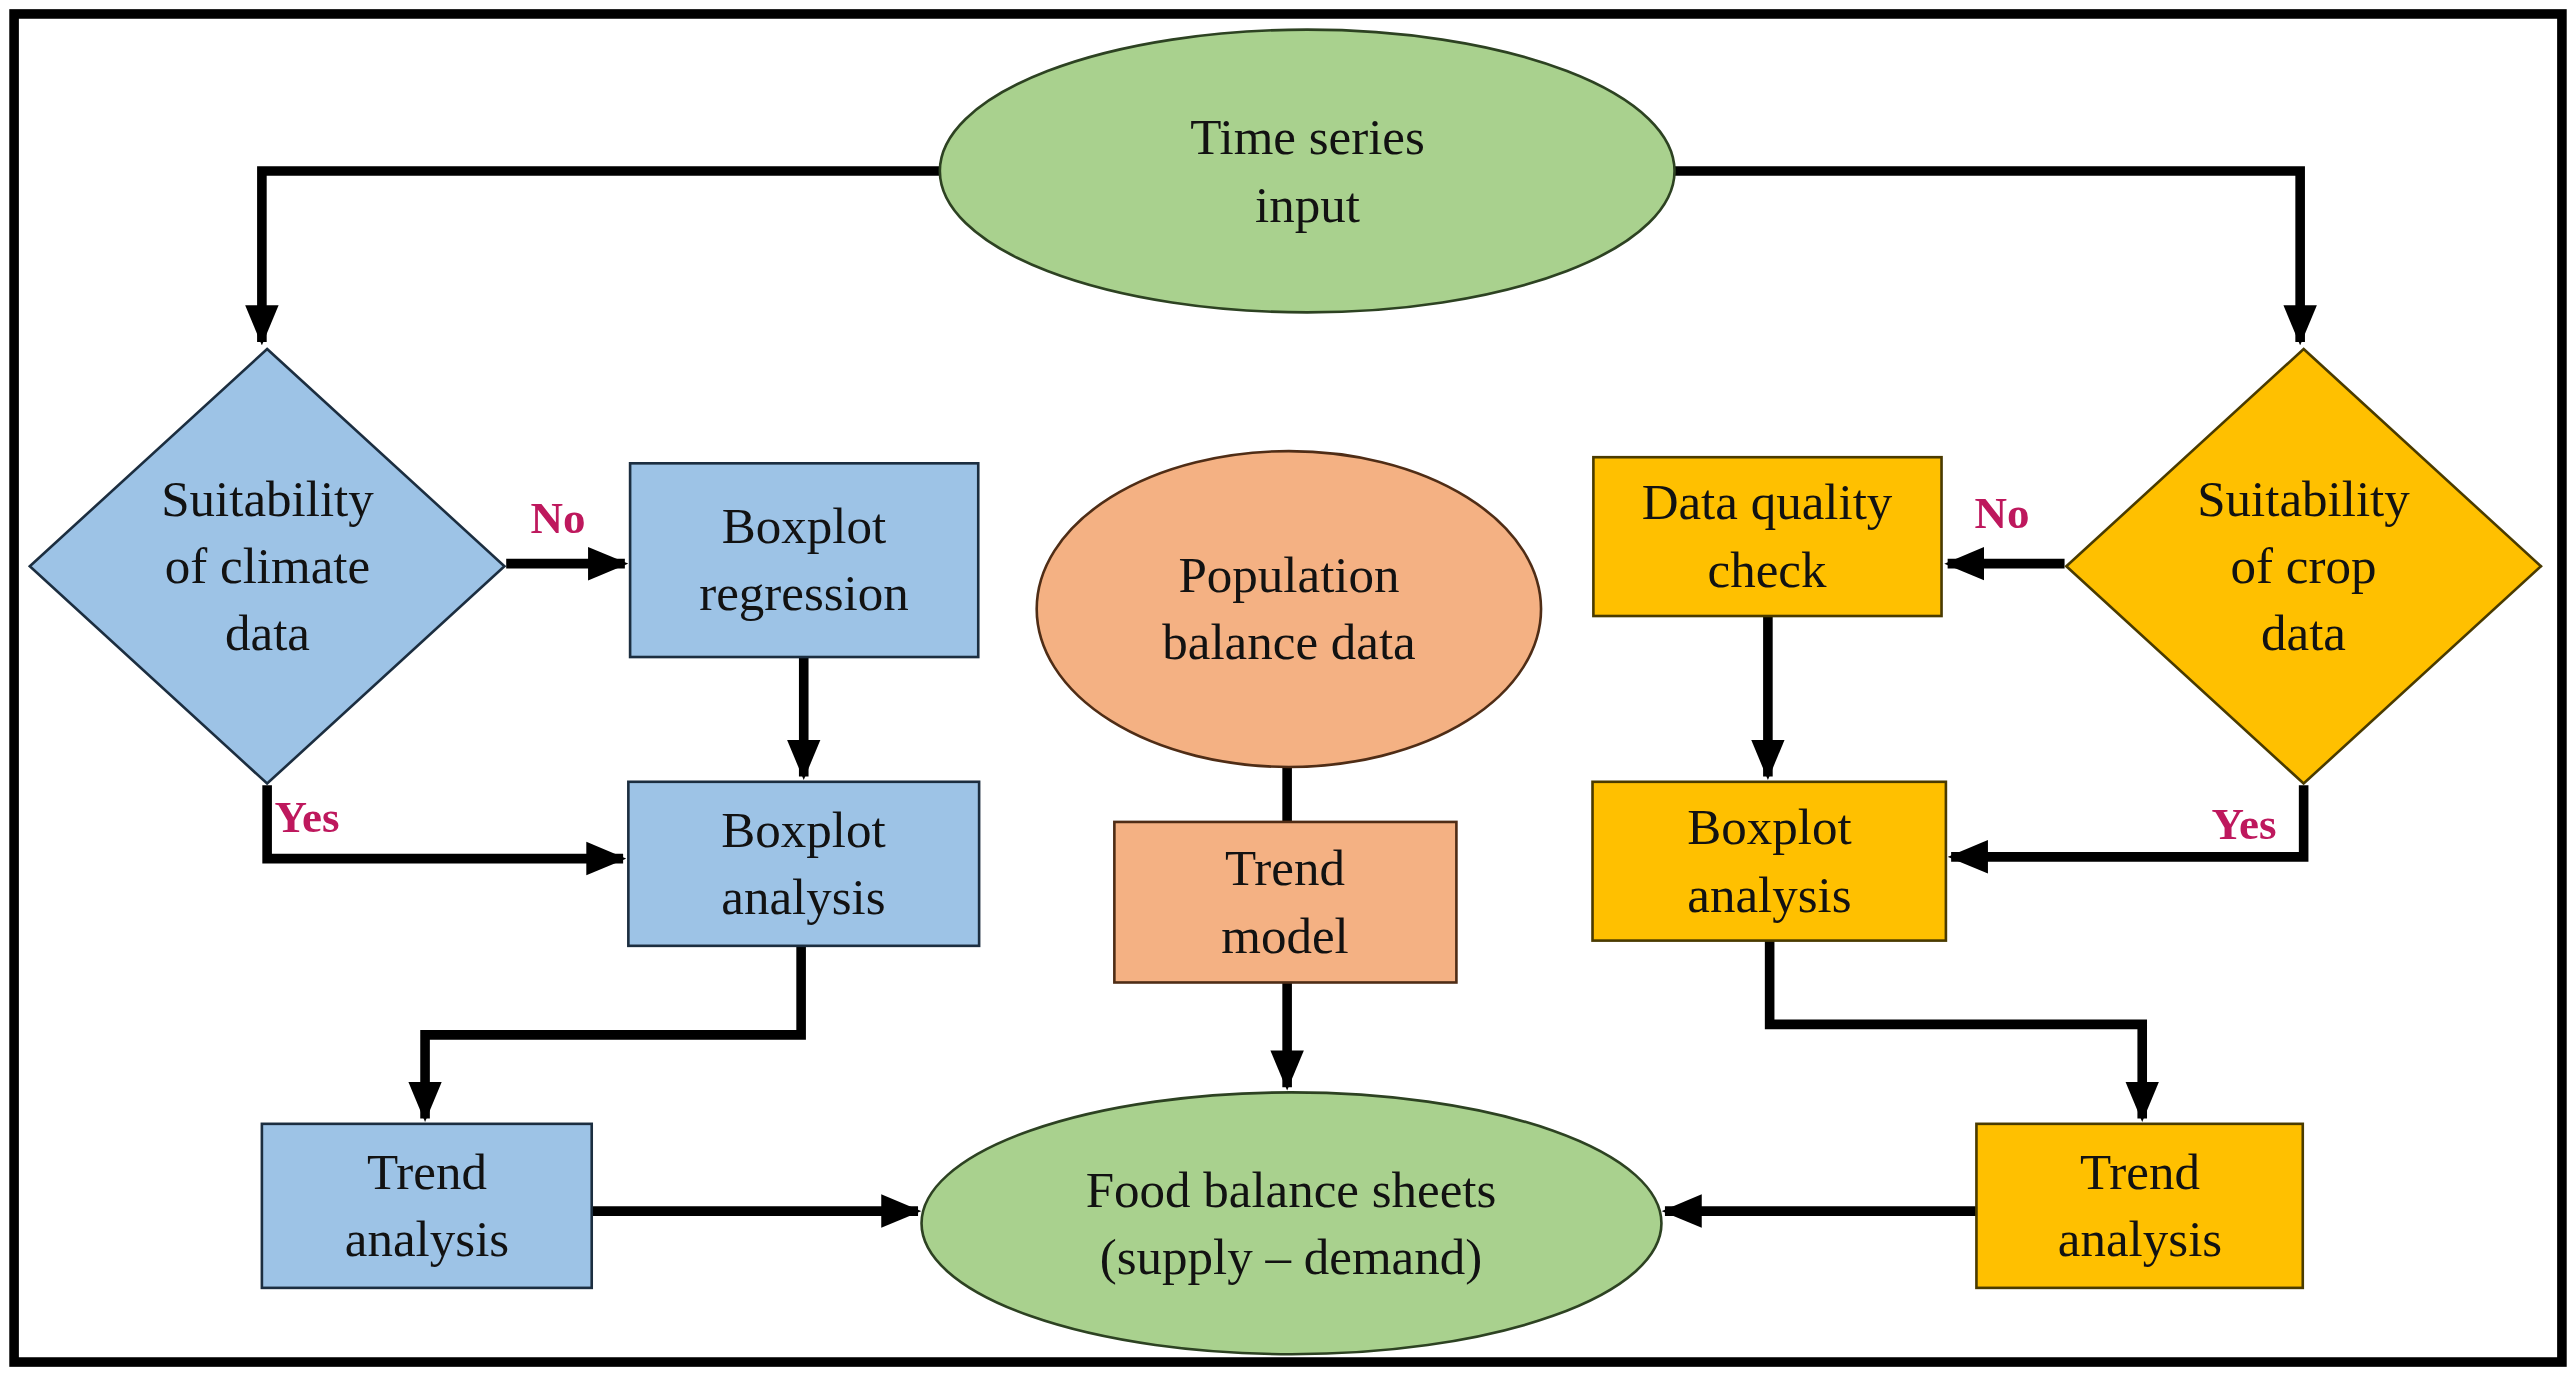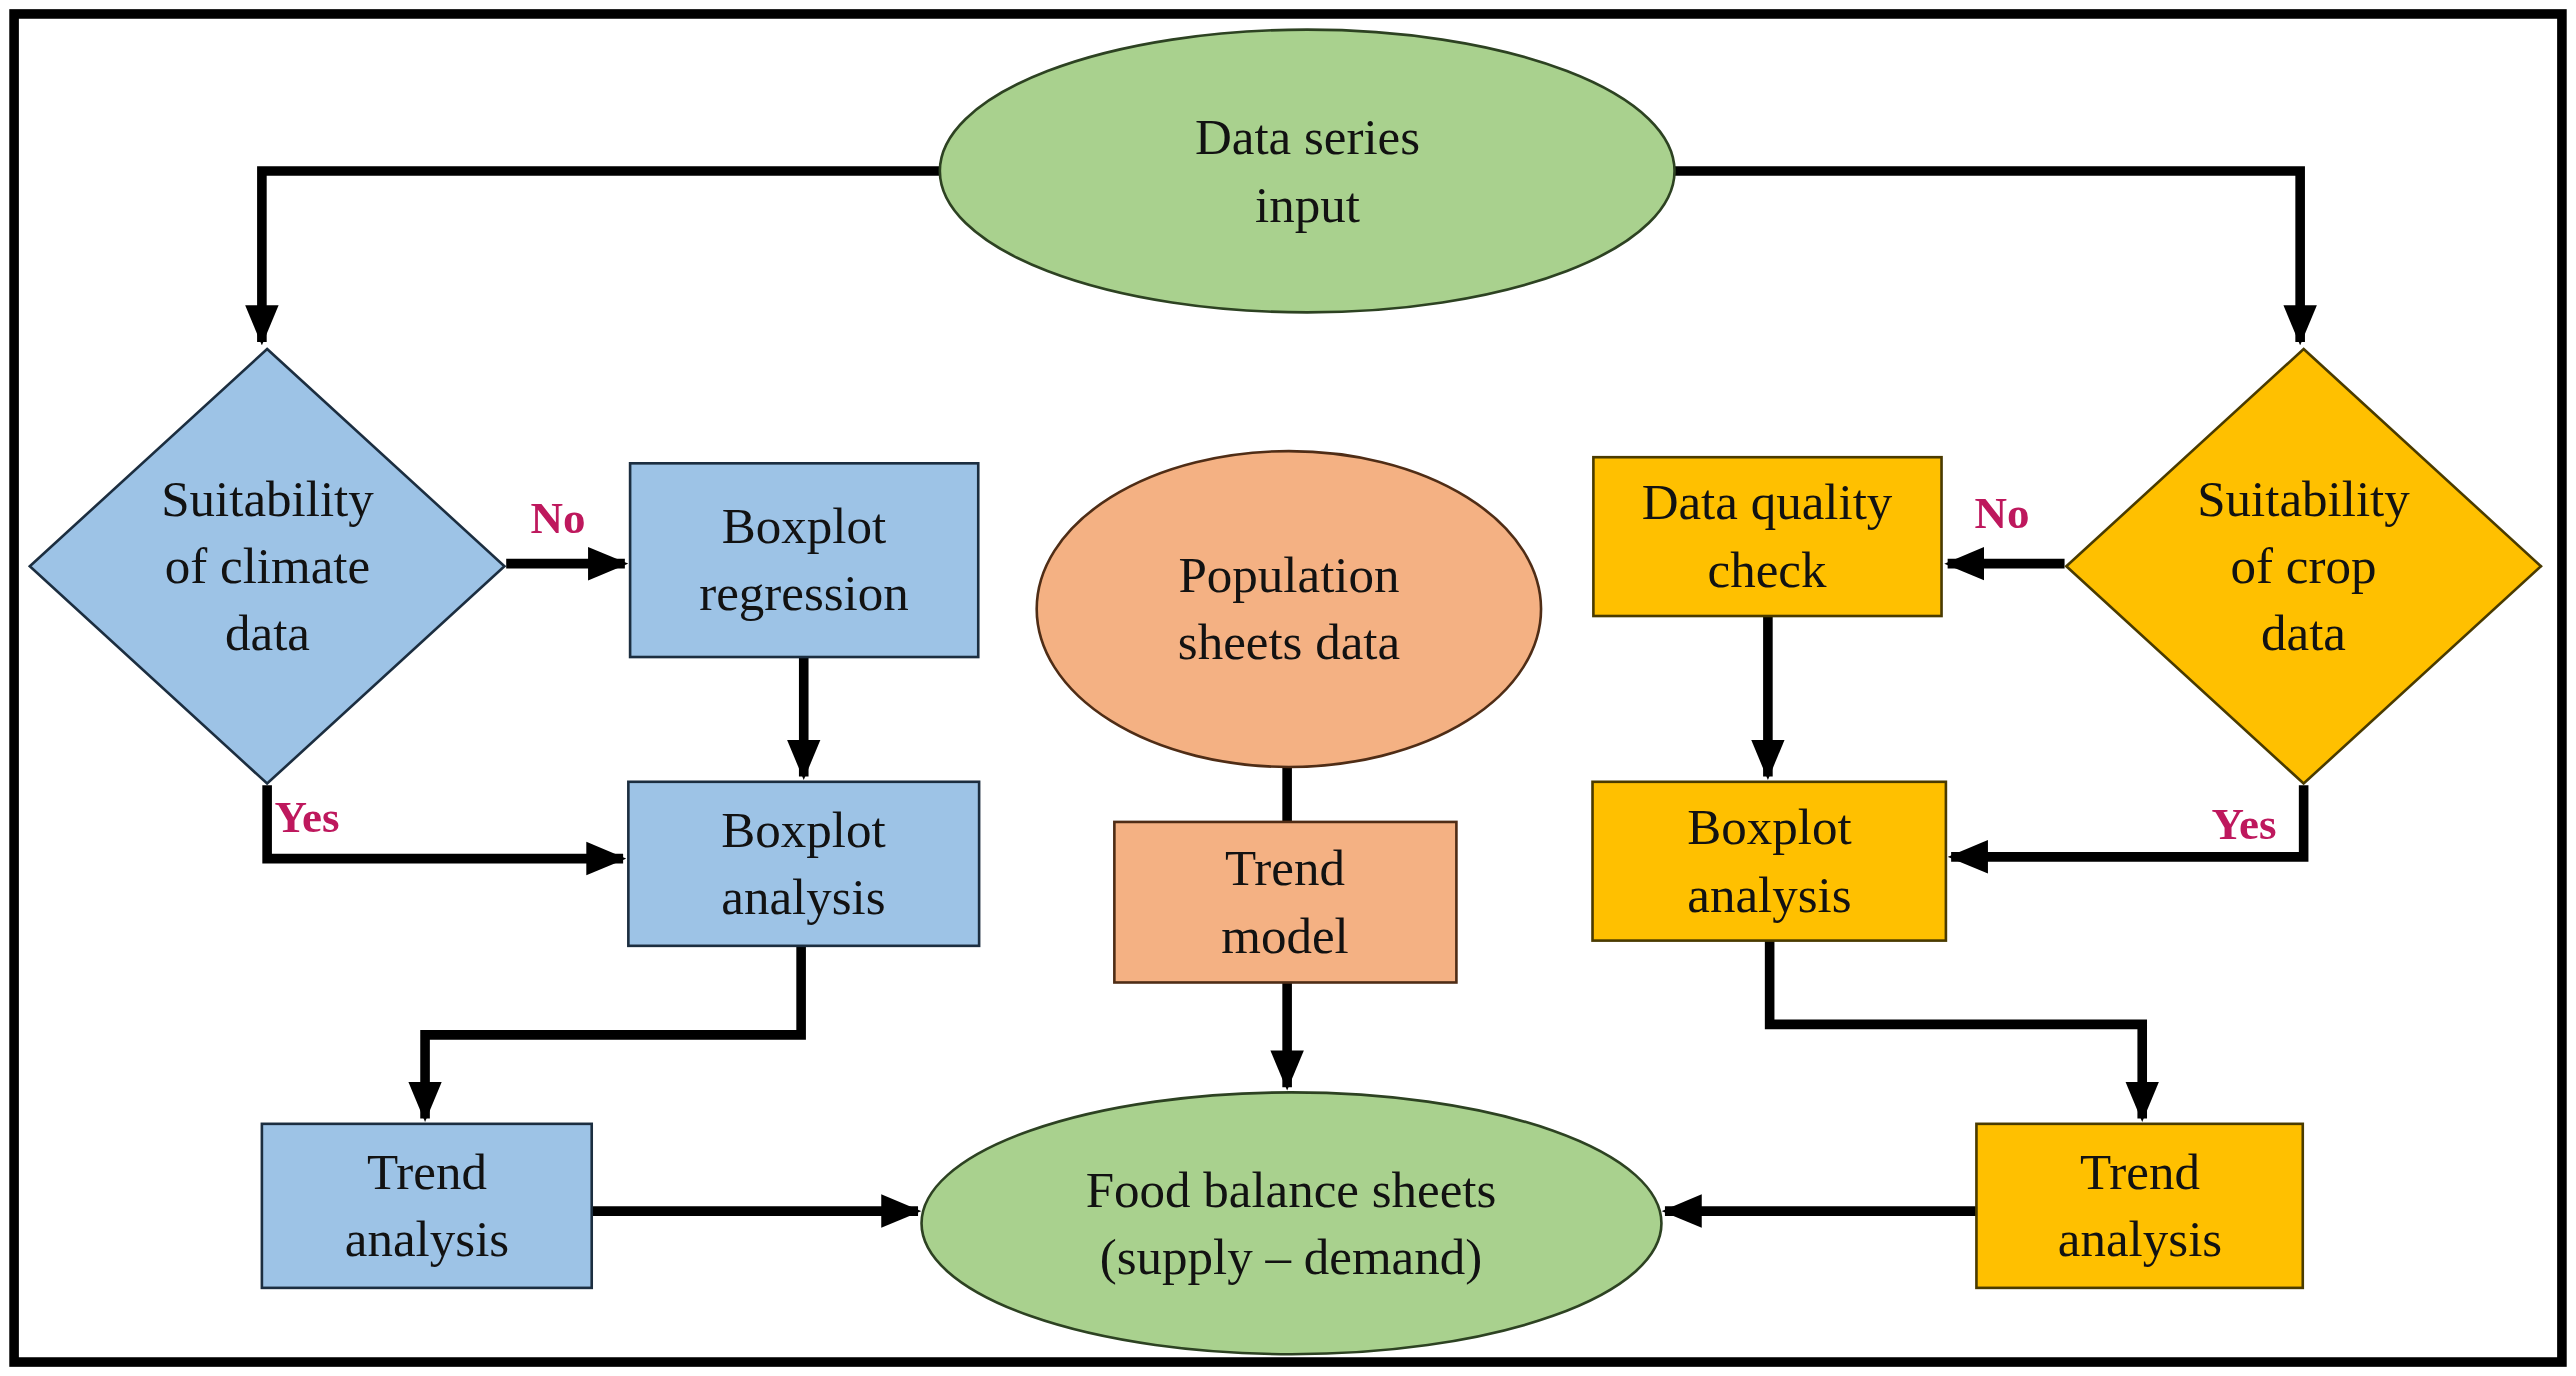--- a/index.html
+++ b/index.html
@@ -83,38 +83,38 @@
 
     <rect class="shape stroke-gold" x="1826" y="524" width="399" height="182" fill="#FFC000"></rect>
 
     <polygon class="shape stroke-gold" points="2640,400 2912,649 2640,898 2368,649" fill="#FFC000"></polygon>
 
     <rect class="shape stroke-gold" x="1825" y="896" width="405" height="182" fill="#FFC000"></rect>
 
     <rect class="shape stroke-gold" x="2265" y="1288" width="374" height="188" fill="#FFC000"></rect>
   </svg>
 
-  <div class="node-label" style="left:940px;top:30px;width:735px;height:283px;">Data series
+  <div class="node-label" style="left:940px;top:30px;width:735px;height:283px;">Time series
 input</div>
 
   <div class="node-label" style="left:30px;top:349px;width:475px;height:435px;">Suitability
 of climate
 data</div>
 
   <div class="node-label" style="left:630px;top:463px;width:348px;height:194px;">Boxplot
 regression</div>
 
   <div class="node-label" style="left:628px;top:782px;width:351px;height:164px;">Boxplot
 analysis</div>
 
   <div class="node-label" style="left:262px;top:1124px;width:330px;height:164px;">Trend
 analysis</div>
 
   <div class="node-label" style="left:1037px;top:451px;width:504px;height:316px;">Population
-sheets data</div>
+balance data</div>
 
   <div class="node-label" style="left:1114px;top:822px;width:342px;height:161px;">Trend
 model</div>
 
   <div class="node-label" style="left:1593px;top:457px;width:348px;height:159px;">Data quality
 check</div>
 
   <div class="node-label" style="left:921px;top:1093px;width:740px;height:262px;">Food balance sheets
 (supply – demand)</div>
 

